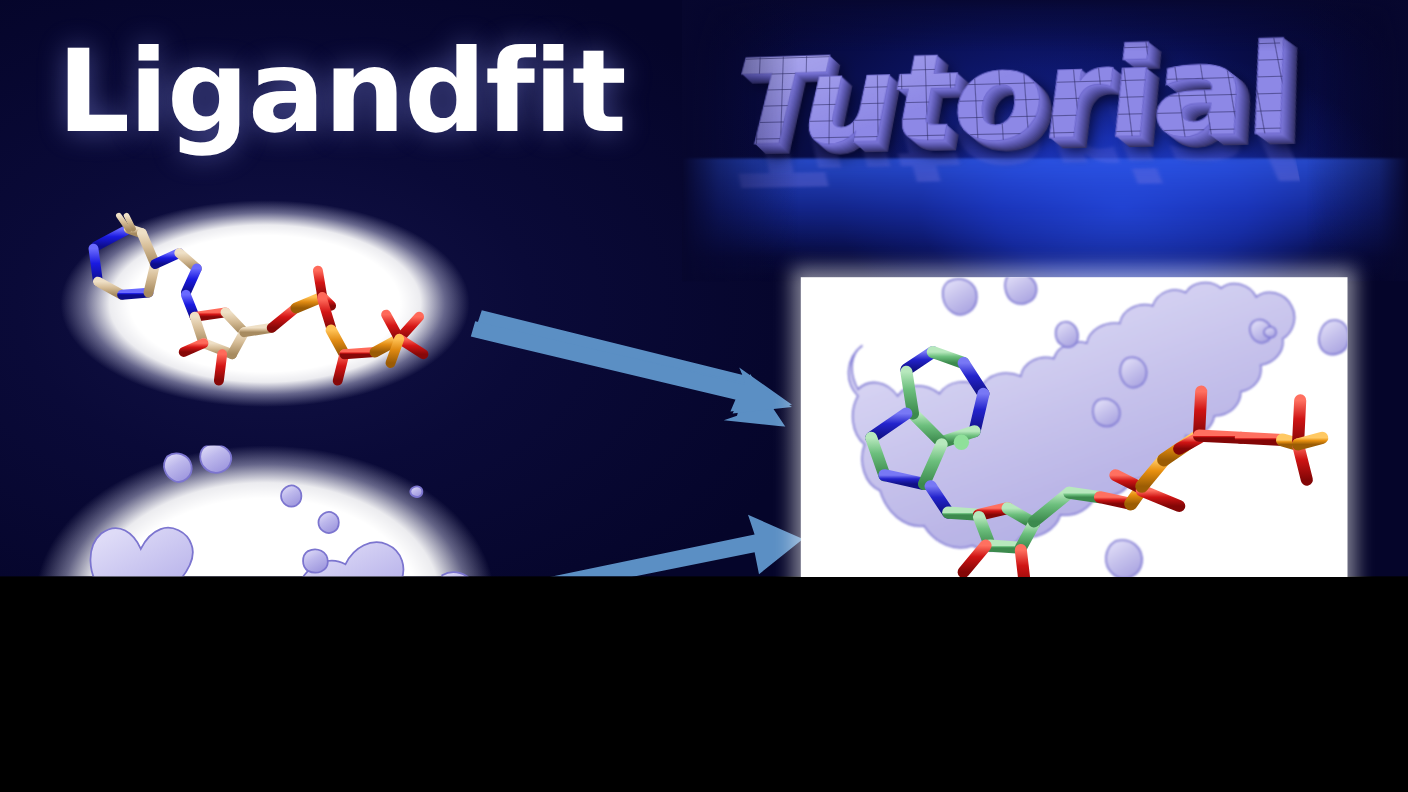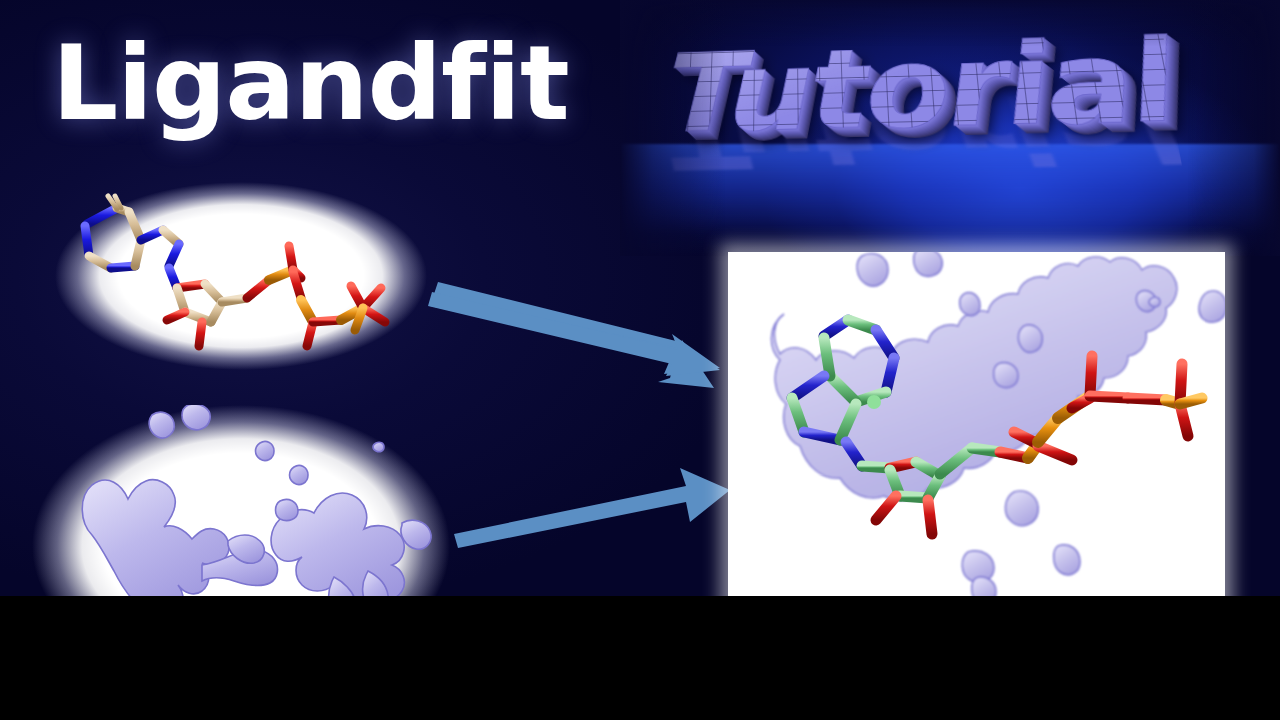--- a/index.html
+++ b/index.html
@@ -1,18 +1,18 @@
 <!DOCTYPE html>
 <html><head>
 <meta charset="utf-8">
 <title>Ligandfit Tutorial</title>
 <style>
   html,body{margin:0;padding:0;background:#000;}
   #slide{
-    position:relative;width:1280px;height:596px;overflow:hidden;
+    position:relative;width:1280px;height:524px;overflow:hidden;
     background:
       radial-gradient(ellipse 520px 330px at 250px 280px, #131347 0%, #0a0a38 45%, #05052a 100%),
       linear-gradient(135deg,#0b0b3c 0%,#07072e 55%,#040424 100%);
     font-family:"Liberation Sans", sans-serif;
     text-align:center;
   }
 
   
   .tut-wrap{position:absolute;left:620px;top:-6px;width:660px;height:262px;overflow:hidden;}
   .tut-glow{

